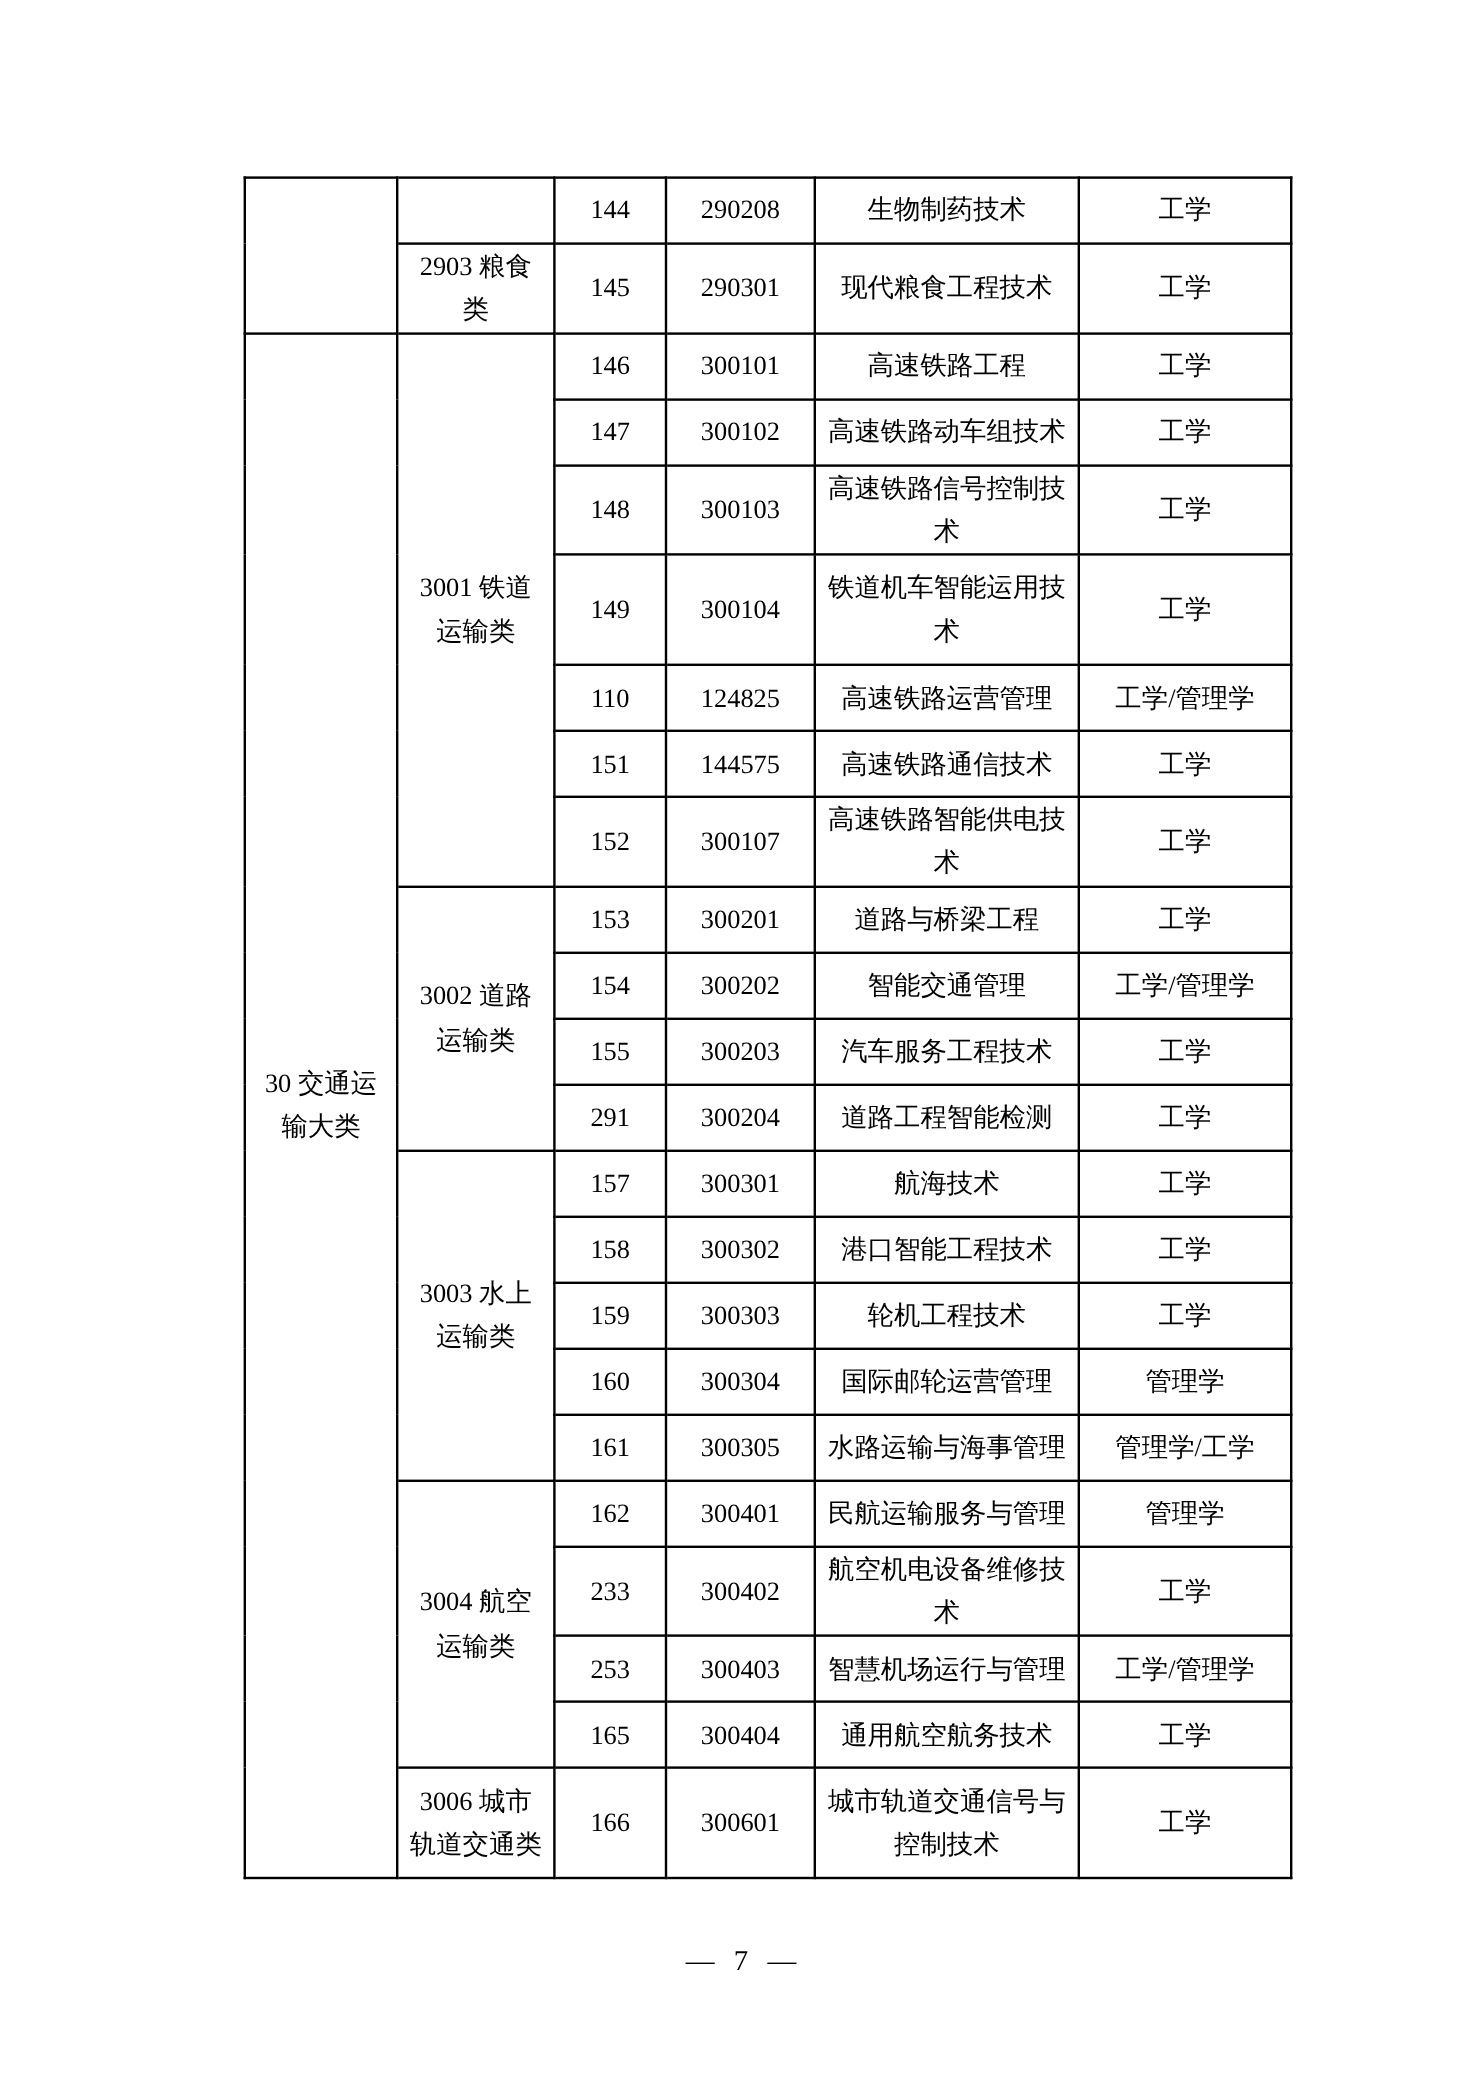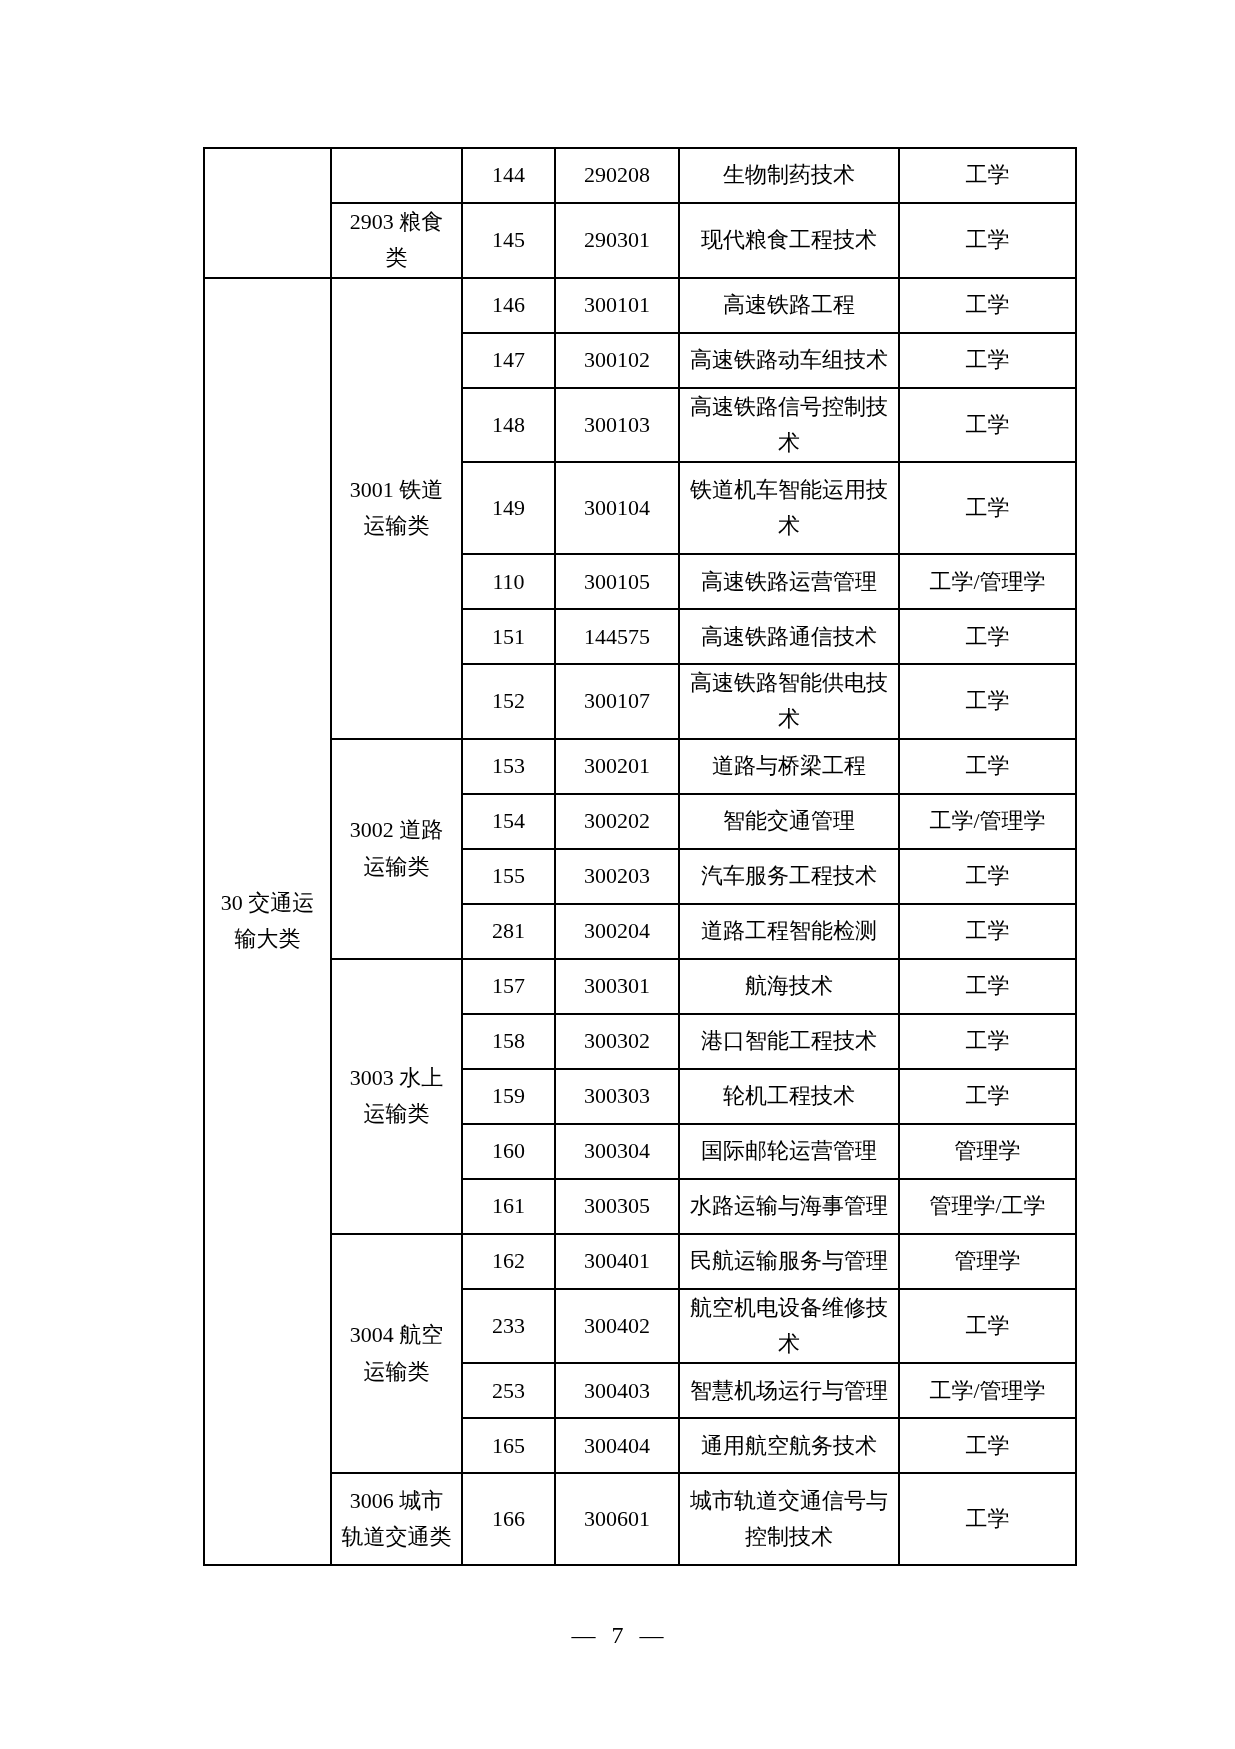--- a/index.html
+++ b/index.html
@@ -111,21 +111,21 @@
     <tr class="h3">
       <td>149</td>
       <td>300104</td>
       <td>铁道机车智能运用技
 术</td>
       <td>工学</td>
     </tr>
 
     <tr class="h1">
       <td>110</td>
-      <td>300105</td>
+      <td>124825</td>
       <td>高速铁路运营管理</td>
       <td>工学/管理学</td>
     </tr>
 
     <tr class="h1">
       <td>151</td>
       <td>144575</td>
       <td>高速铁路通信技术</td>
       <td>工学</td>
     </tr>
@@ -155,21 +155,21 @@
     </tr>
 
     <tr class="h1">
       <td>155</td>
       <td>300203</td>
       <td>汽车服务工程技术</td>
       <td>工学</td>
     </tr>
 
     <tr class="h1">
-      <td>281</td>
+      <td>291</td>
       <td>300204</td>
       <td>道路工程智能检测</td>
       <td>工学</td>
     </tr>
 
     <tr class="h1">
       <td rowspan="5">3003 水上
 运输类</td>
       <td>157</td>
       <td>300301</td>

